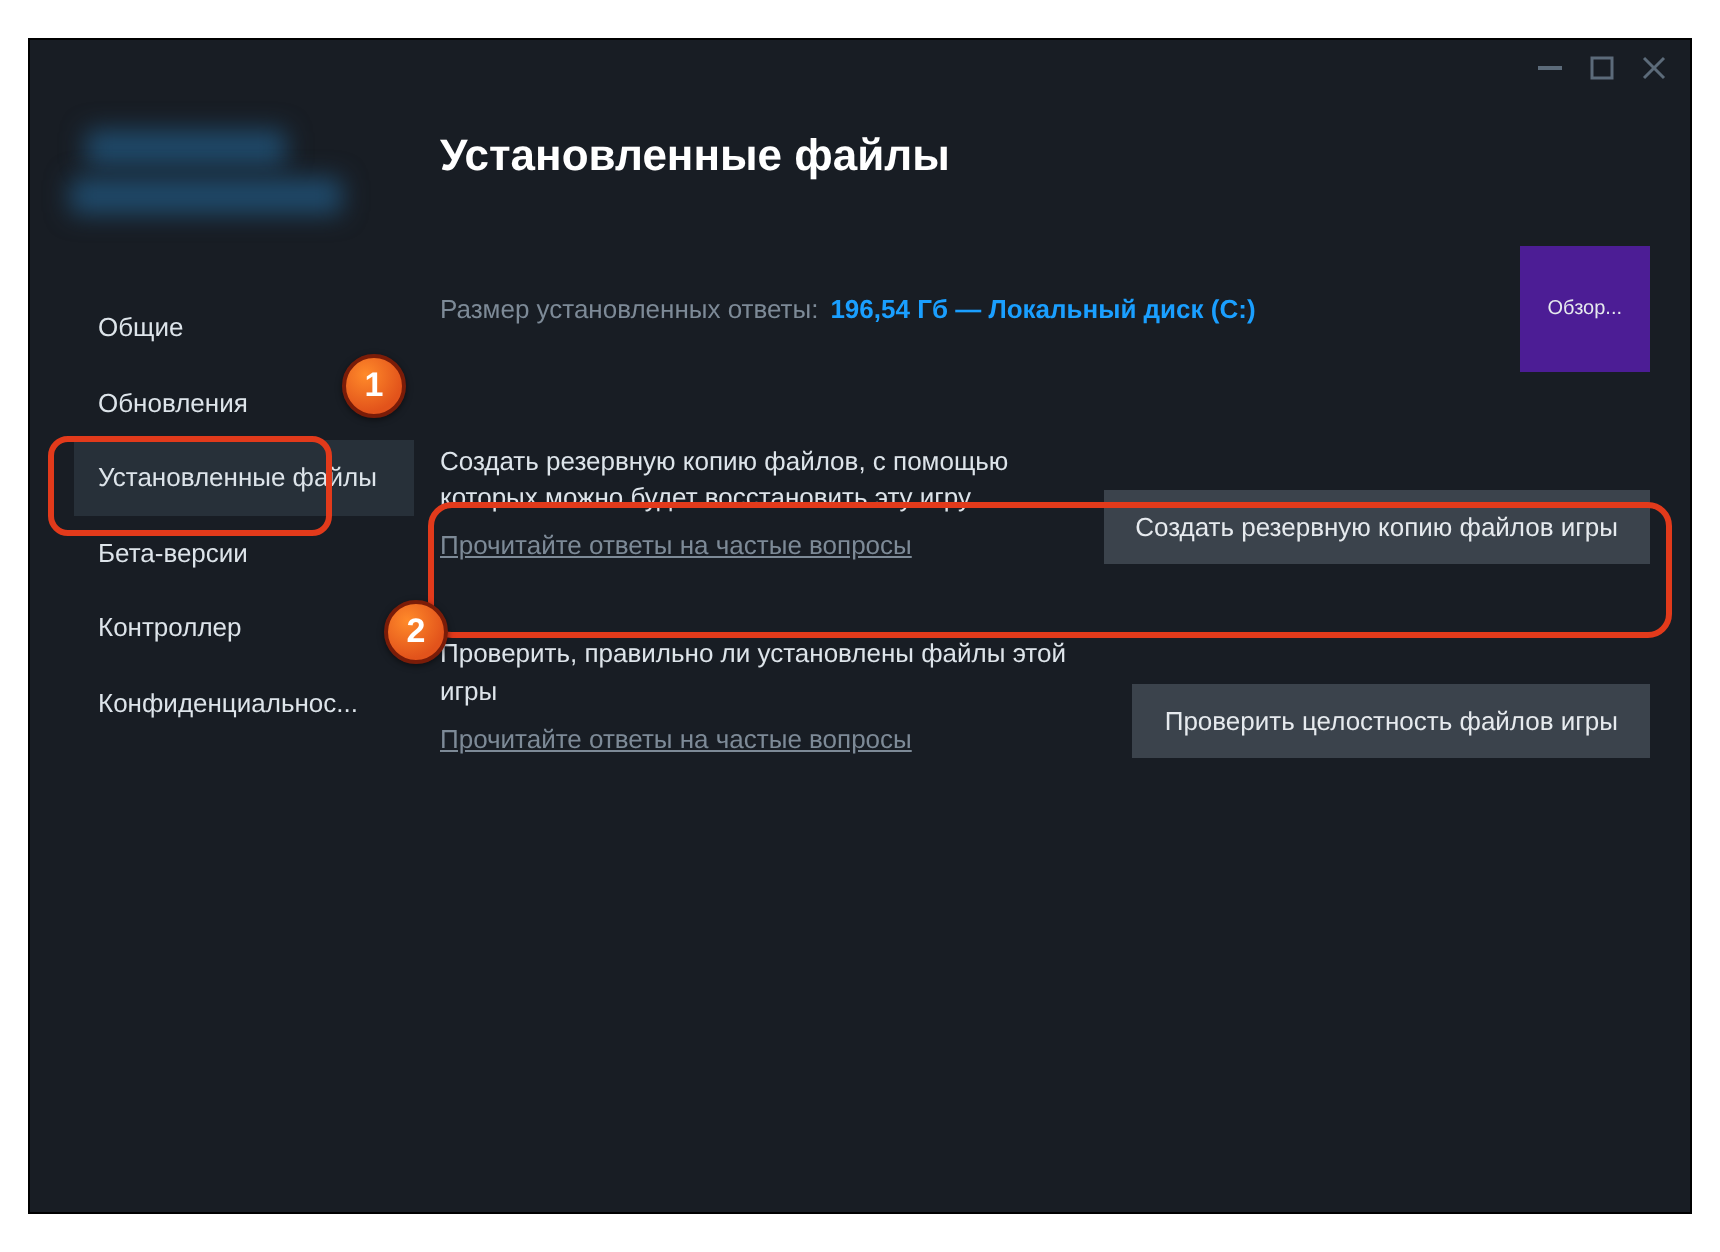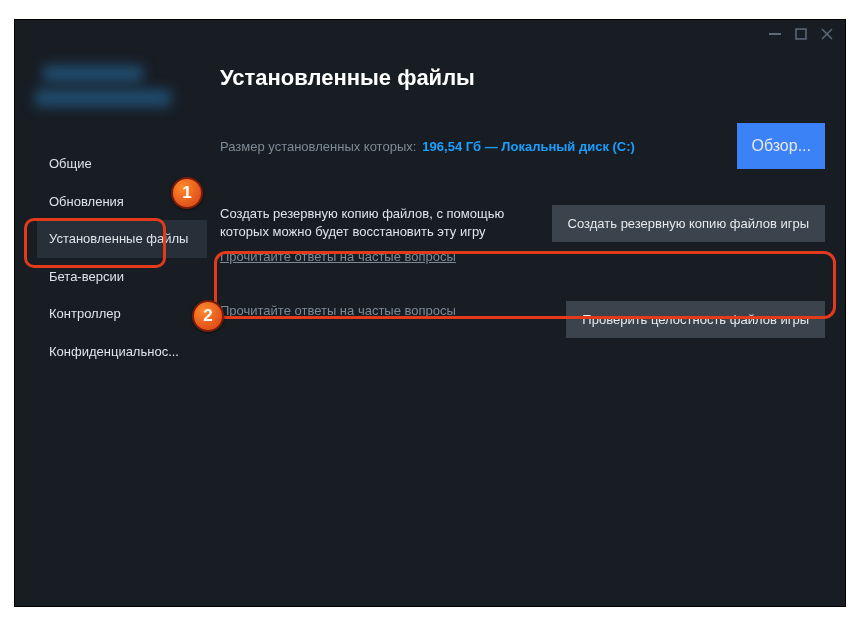--- a/index.html
+++ b/index.html
@@ -70,30 +70,30 @@
     }
     .size-row {
       display: flex;
       align-items: center;
       margin-bottom: 32px;
     }
     .size-label { color: #7d8a97; font-size: 13px; margin-right: 6px; }
     .size-value { color: #1a9fff; font-size: 13px; font-weight: bold; }
     .browse-btn {
       margin-left: auto;
-      background: #3b82f6;
+      background: #4c1d95;
       color: #e6eaee;
-      font-size: 16px;
-      padding: 14px 14px;
+      font-size: 10px;
+      padding: 26px 14px;
       border: none;
       cursor: pointer;
     }
     .action-row {
       display: flex;
-      align-items: flex-start;
+      align-items: flex-end;
       gap: 27px;
       margin-bottom: 28px;
       margin-top: 36px;
     }
     .action-desc { flex: 1; }
     .action-desc .desc-text {
       color: #dde4ea; font-size: 13px; line-height: 1.4; margin-bottom: 6px;
     }
     .action-desc .faq-link {
       color: #7d8a97; font-size: 13px; text-decoration: underline; cursor: pointer;
@@ -189,35 +189,36 @@
     </div>
     <div class="sidebar-item">
       <span>Конфиденциальнос...</span>
     </div>
   </div>
 
   <div class="content">
     <h1 class="page-title">Установленные файлы</h1>
 
     <div class="size-row">
-      <span class="size-label">Размер установленных которых:</span>
+      <span class="size-label">Размер установленных ответы:</span>
       <span class="size-value">196,54 Гб — Локальный диск (C:)</span>
       <button class="browse-btn">Обзор...</button>
     </div>
 
     <div class="action-row">
       <div class="action-desc">
         <div class="desc-text">Создать резервную копию файлов, с помощью которых можно будет восстановить эту игру</div>
         <span class="faq-link">Прочитайте ответы на частые вопросы</span>
       </div>
       <button class="action-btn">Создать резервную копию файлов игры</button>
     </div>
 
     <div class="action-row">
       <div class="action-desc">
+        <div class="desc-text">Проверить, правильно ли установлены файлы этой игры</div>
         <span class="faq-link">Прочитайте ответы на частые вопросы</span>
       </div>
       <button class="action-btn">Проверить целостность файлов игры</button>
     </div>
   </div>
 
   <div class="highlight-1"></div>
   <div class="highlight-2"></div>
   <div class="badge badge-1">1</div>
   <div class="badge badge-2">2</div>

